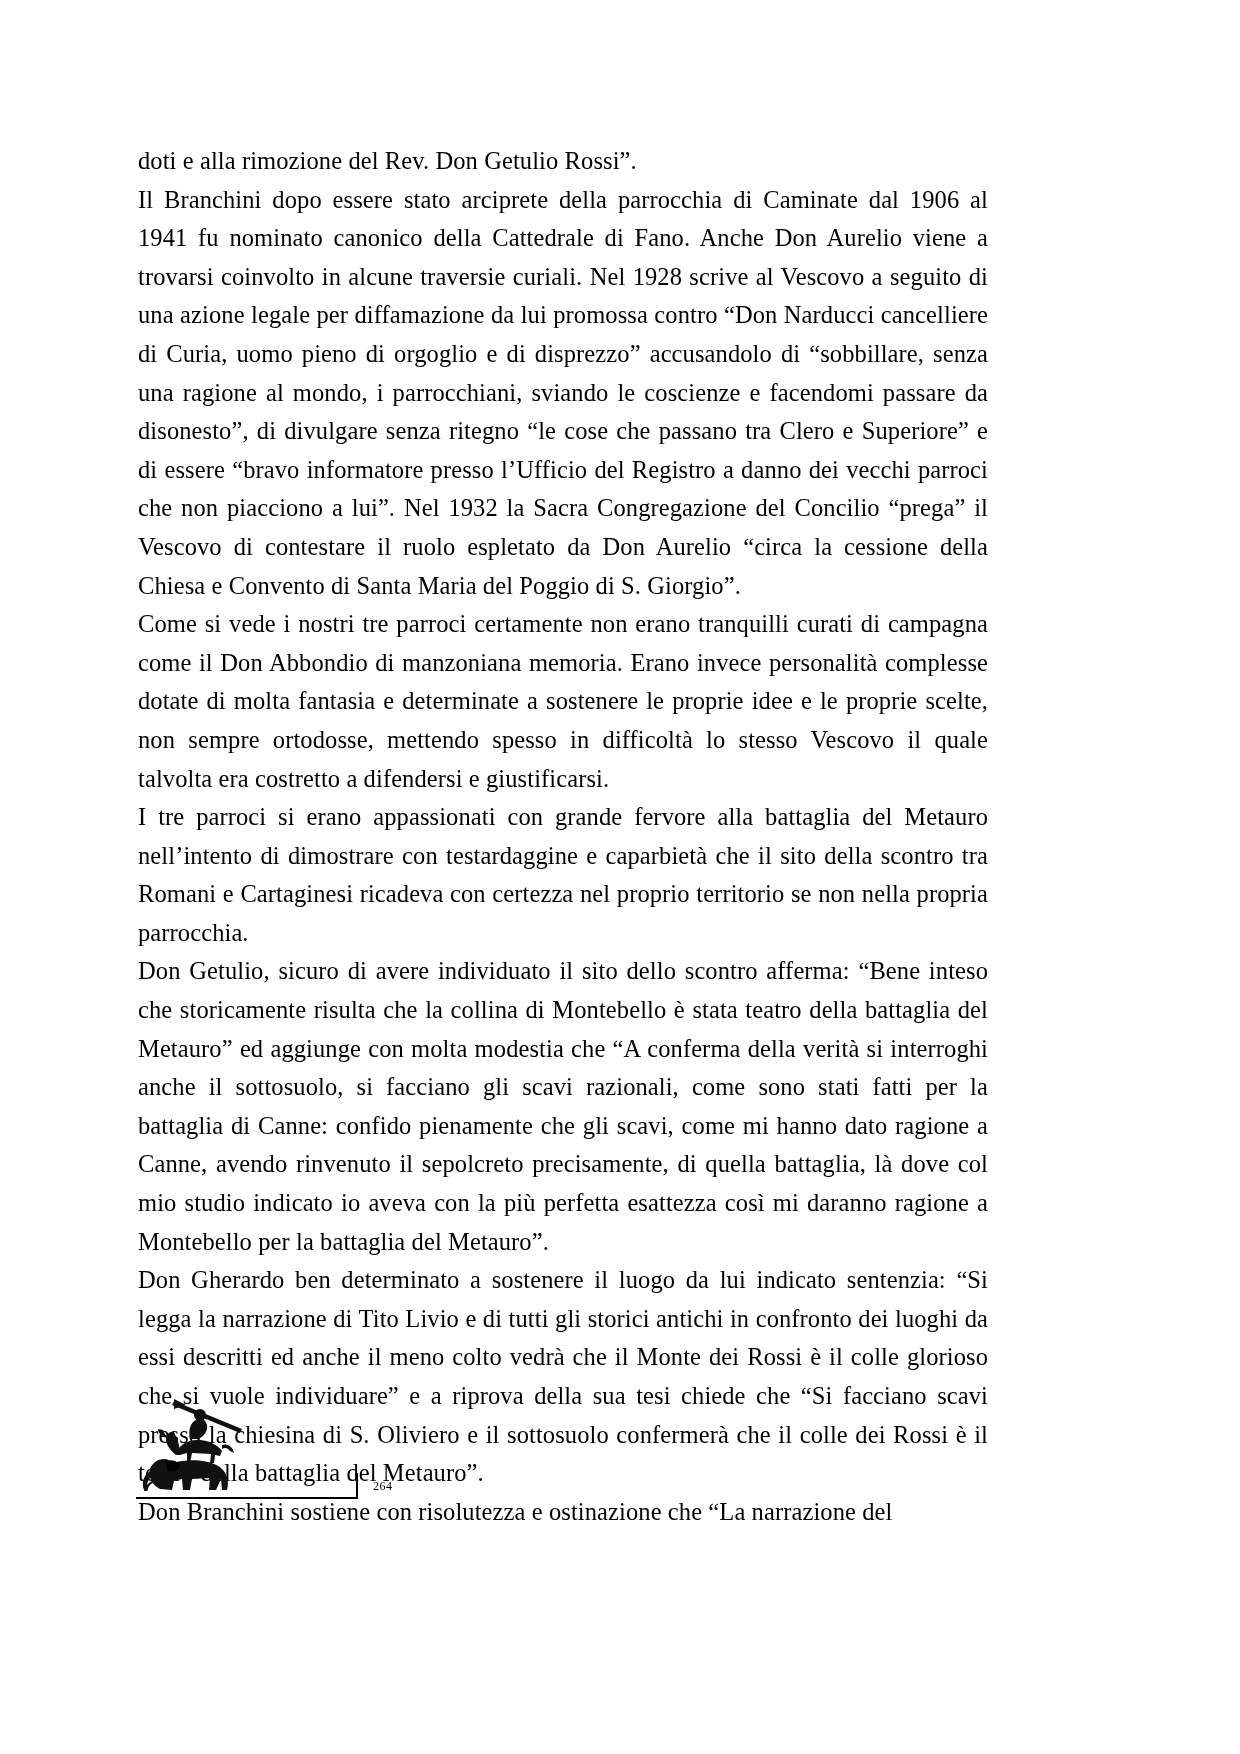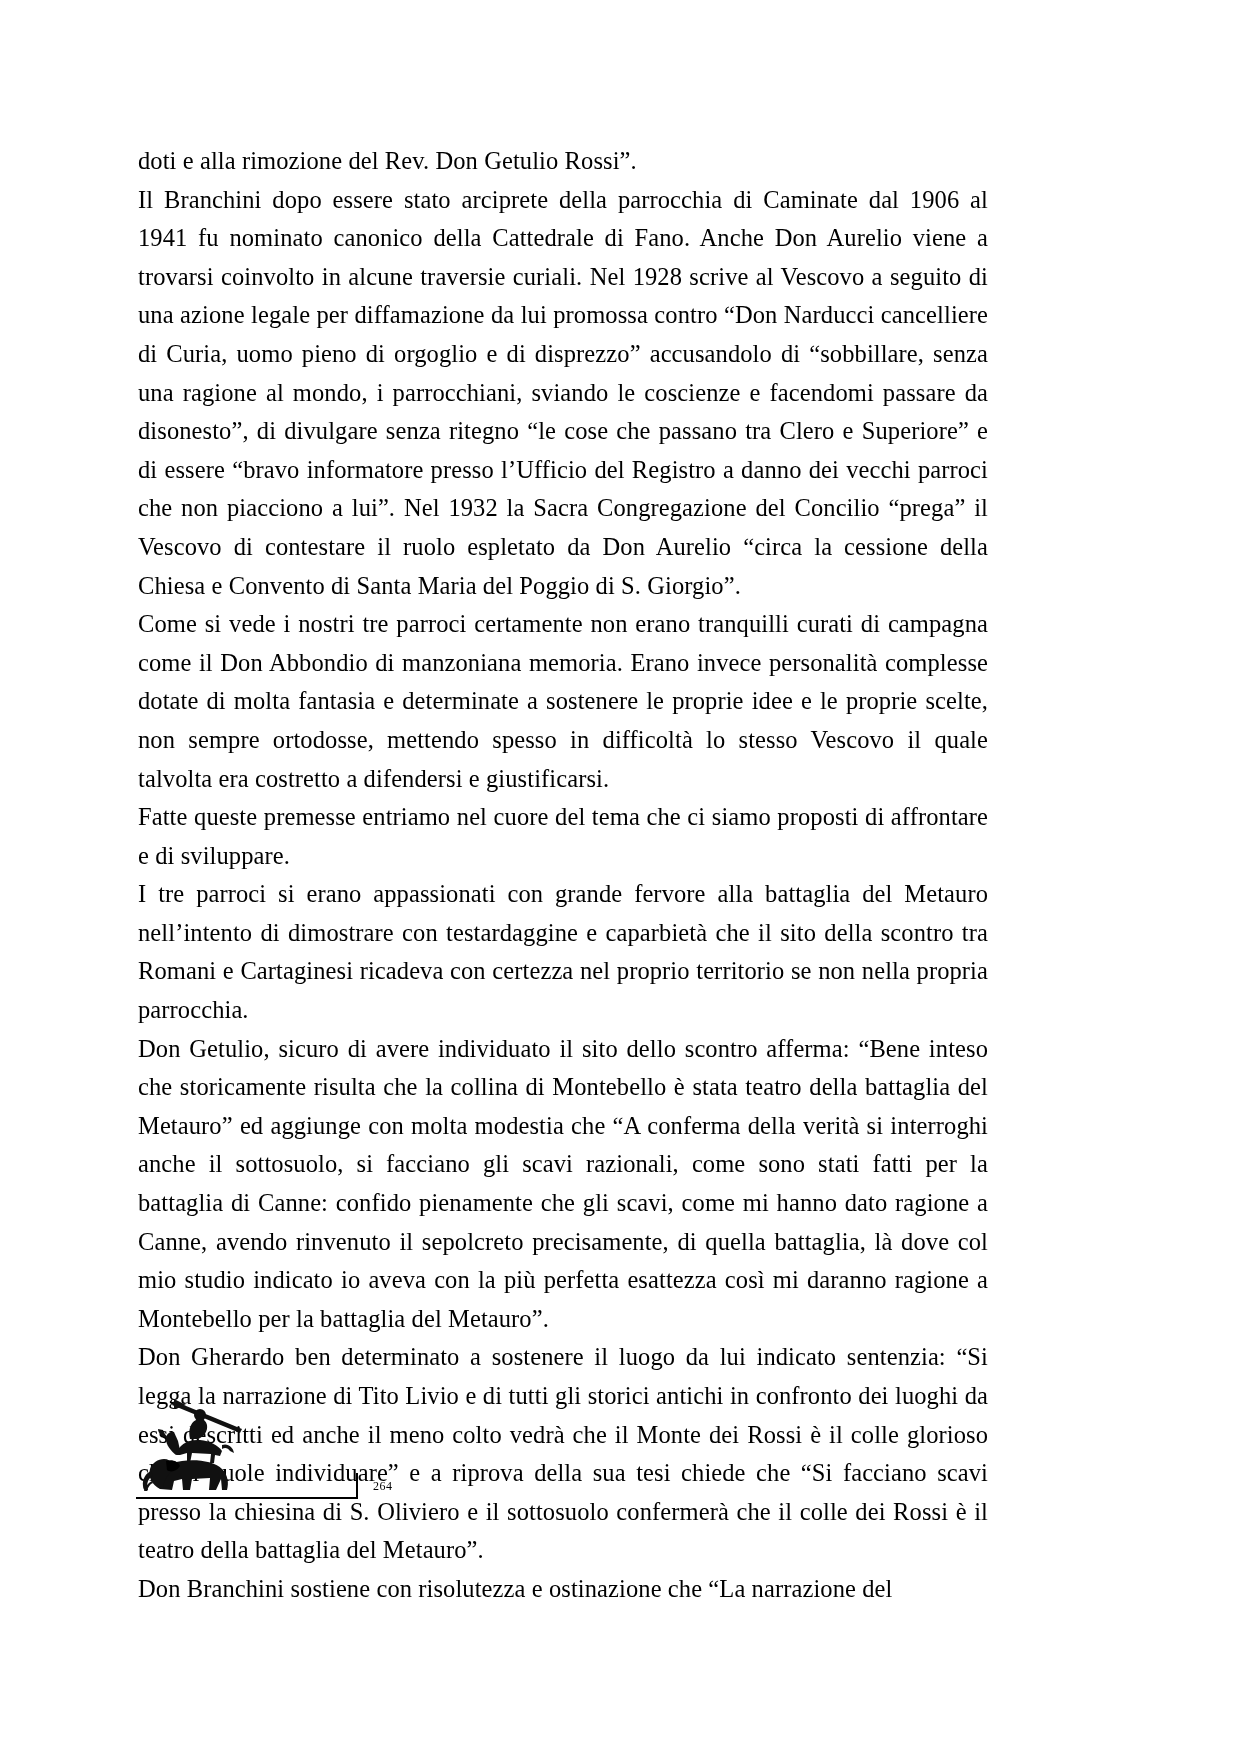--- a/index.html
+++ b/index.html
@@ -83,21 +83,20 @@
 </style>
 </head>
 <body>
 
 <div class="page">
 
   <div class="text-column">
     <p class="para last-line-left">doti e alla rimozione del Rev. Don Getulio Rossi”.</p>
     <p class="para last-line-left">Il Branchini dopo essere stato arciprete della parrocchia di Caminate dal 1906 al 1941 fu nominato canonico della Cattedrale di Fano. Anche Don Aurelio viene a trovarsi coinvolto in alcune traversie curiali. Nel 1928 scrive al Vescovo a seguito di una azione legale per diffamazione da lui promossa contro “Don Narducci cancelliere di Curia, uomo pieno di orgoglio e di disprezzo” accusandolo di “sobbillare, senza una ragione al mondo, i parrocchiani, sviando le coscienze e facendomi passare da disonesto”, di divulgare senza ritegno “le cose che passano tra Clero e Superiore” e di essere “bravo informatore presso l’Ufficio del Registro a danno dei vecchi parroci che non piacciono a lui”. Nel 1932 la Sacra Congregazione del Concilio “prega” il Vescovo di contestare il ruolo espletato da Don Aurelio “circa la cessione della Chiesa e Convento di Santa Maria del Poggio di S. Giorgio”.</p>
     <p class="para last-line-left">Come si vede i nostri tre parroci certamente non erano tranquilli curati di campagna come il Don Abbondio di manzoniana memoria. Erano invece personalità complesse dotate di molta fantasia e determinate a sostenere le proprie idee e le proprie scelte, non sempre ortodosse, mettendo spesso in difficoltà lo stesso Vescovo il quale talvolta era costretto a difendersi e giustificarsi.</p>
-    <p class="para last-line-left">Fatte queste premesse entriamo nel cuore del tema che ci siamo proposti di affrontare e di sviluppare.</p>
     <p class="para last-line-left">I tre parroci si erano appassionati con grande fervore alla battaglia del Metauro nell’intento di dimostrare con testardaggine e caparbietà che il sito della scontro tra Romani e Cartaginesi ricadeva con certezza nel proprio territorio se non nella propria parrocchia.</p>
     <p class="para last-line-left">Don Getulio, sicuro di avere individuato il sito dello scontro afferma: “Bene inteso che storicamente risulta che la collina di Montebello è stata teatro della battaglia del Metauro” ed aggiunge con molta modestia che “A conferma della verità si interroghi anche il sottosuolo, si facciano gli scavi razionali, come sono stati fatti per la battaglia di Canne: confido pienamente che gli scavi, come mi hanno dato ragione a Canne, avendo rinvenuto il sepolcreto precisamente, di quella battaglia, là dove col mio studio indicato io aveva con la più perfetta esattezza così mi daranno ragione a Montebello per la battaglia del Metauro”.</p>
     <p class="para last-line-left">Don Gherardo ben determinato a sostenere il luogo da lui indicato sentenzia: “Si legga la narrazione di Tito Livio e di tutti gli storici antichi in confronto dei luoghi da essi descritti ed anche il meno colto vedrà che il Monte dei Rossi è il colle glorioso che si vuole individuare” e a riprova della sua tesi chiede che “Si facciano scavi presso la chiesina di S. Oliviero e il sottosuolo confermerà che il colle dei Rossi è il teatro della battaglia del Metauro”.</p>
     <p class="para last-line-left">Don Branchini sostiene con risolutezza e ostinazione che “La narrazione del</p>
   </div>
 
   <div class="footer">
     <div class="ornament">
       <svg viewBox="0 0 130 110" width="130" height="110" aria-hidden="true">
         <g fill="#111111">

